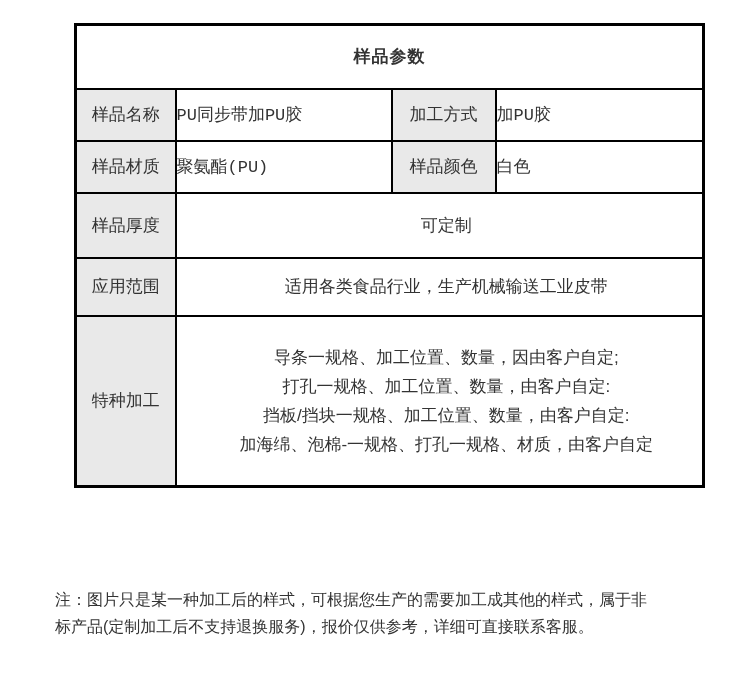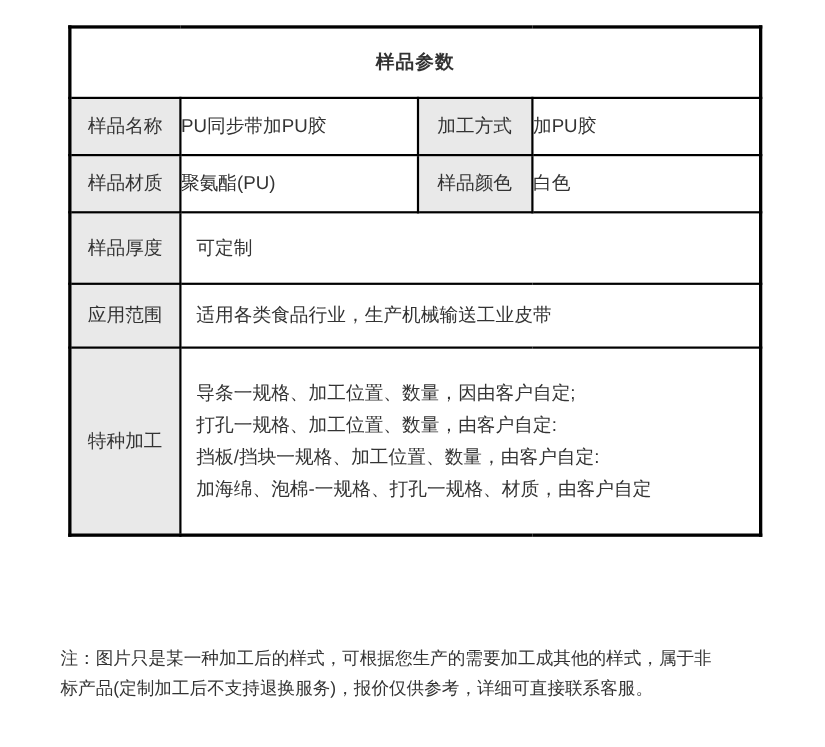--- a/index.html
+++ b/index.html
@@ -12,21 +12,21 @@
   html,body{background:#ffffff;}
   body{
     width:750px;height:679px;
     position:relative;
     font-family:"Liberation Sans","DejaVu Sans",sans-serif;
     color:var(--text-color);
     overflow:hidden;
   }
   .spec-table{
     position:absolute;
-    left:62px;top:23px;
+    left:74px;top:23px;
     width:628px;
     border-collapse:collapse;
     table-layout:fixed;
     border:3px solid var(--border-color);
   }
   .spec-table td{
     border:2px solid var(--border-color);
     font-size:17px;
     color:var(--text-color);
     vertical-align:middle;
@@ -37,26 +37,26 @@
     font-size:29px;
     font-weight:bold;
     color:var(--title-color);
     letter-spacing:1px;
   }
   .label-cell{
     background:var(--label-bg);
     text-align:center;
   }
   .value-center{text-align:left;}
-  .value-left{text-align:left;padding-left:14px;}
+  .value-left{text-align:center;padding-left:14px;}
   .col-label1{width:100px;}
   .col-value1{width:216px;}
   .col-label2{width:104px;}
   .col-value2{width:208px;}
-  .row-pair{height:52px;}
+  .row-pair{height:52px;font-family:Liberation Mono, monospace;}
   .row-thickness{height:65px;}
   .row-application{height:58px;}
   .row-special{height:171px;}
   .row-joining{height:62px;}
   .special-line{line-height:29px;}
   .note{
     position:absolute;
     left:55px;top:586px;
     width:650px;
     font-size:16px;

